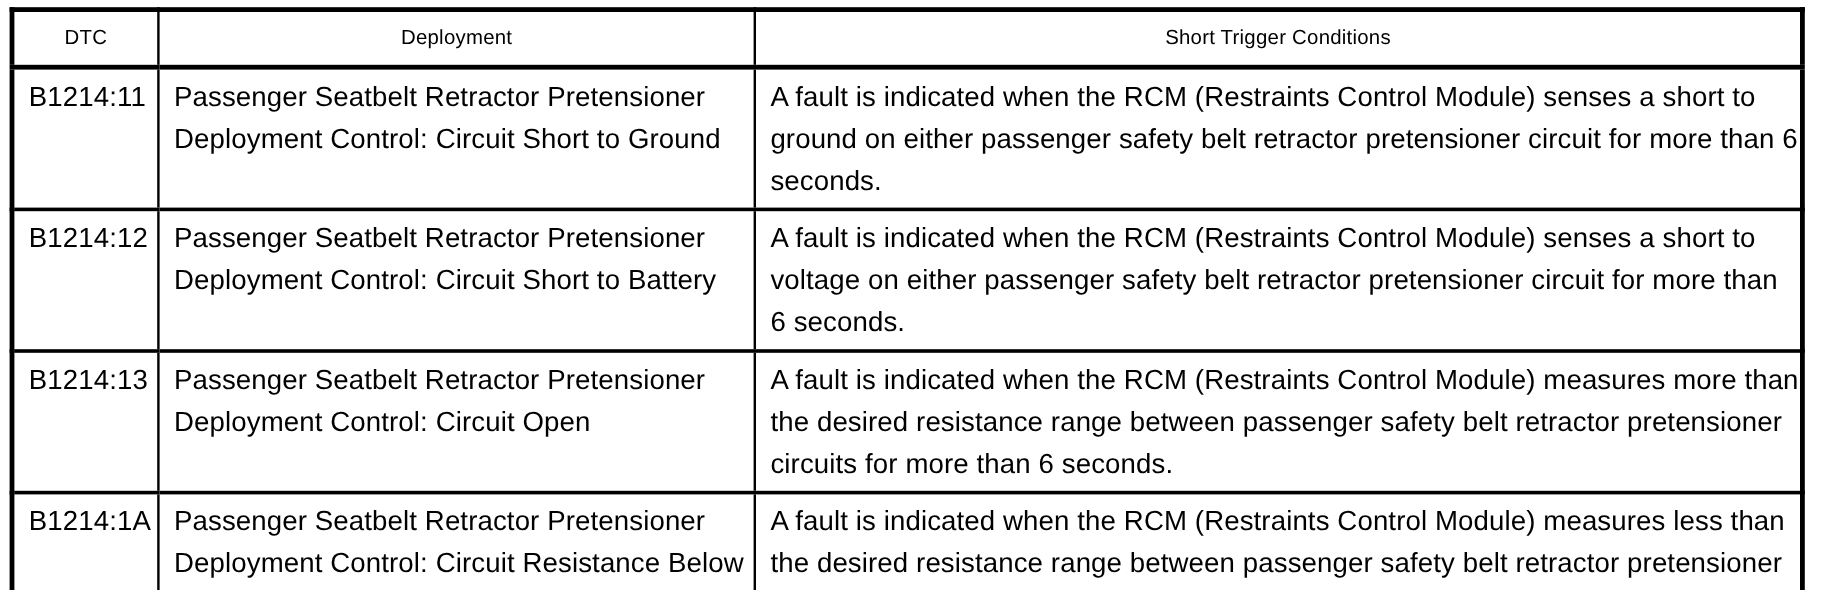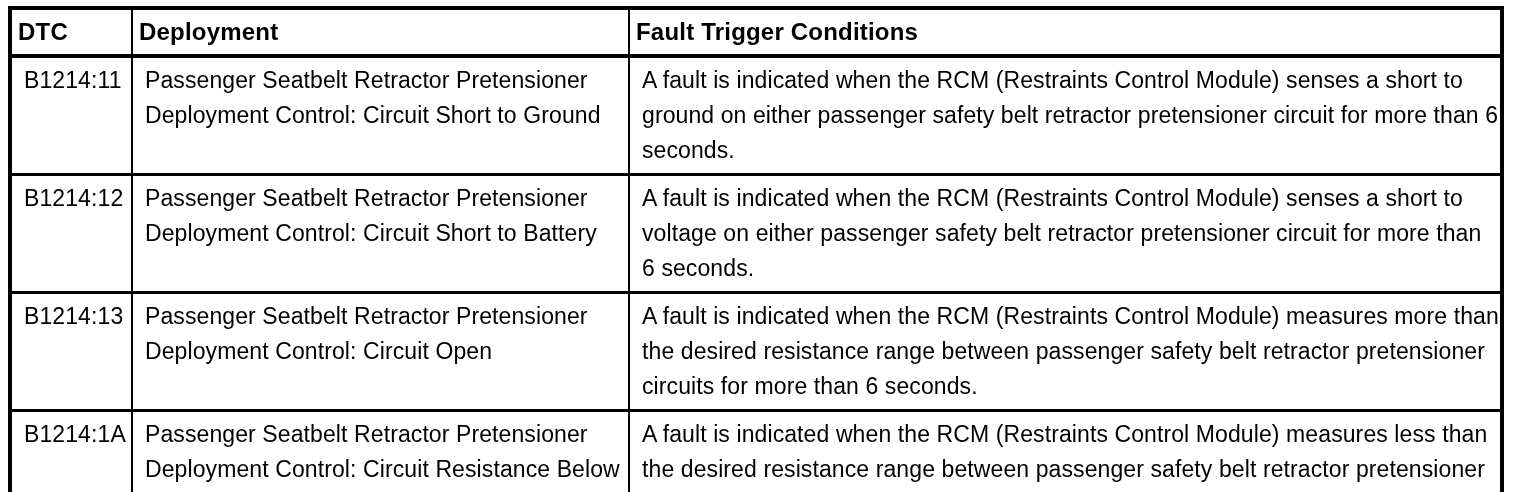--- a/index.html
+++ b/index.html
@@ -19,23 +19,23 @@
   }
   table.dtc-table {
     border-collapse: collapse;
     table-layout: fixed;
     background: #ffffff;
     border: 4px solid #000000;
   }
   table.dtc-table th {
     border: 2px solid #000000;
     border-bottom: 4px solid #000000;
-    font-weight: bold;
-    font-size: 24px;
-    text-align: left;
+    font-weight: normal;
+    font-size: 17px;
+    text-align: center;
     vertical-align: middle;
     height: 40px;
     padding: 2px 6px;
     letter-spacing: 0.2px;
   }
   table.dtc-table td {
     border: 2px solid #000000;
     border-top-width: 3px;
     border-bottom-width: 3px;
     vertical-align: top;
@@ -61,21 +61,21 @@
   <table class="dtc-table">
     <colgroup>
       <col class="col-dtc">
       <col class="col-desc">
       <col class="col-ftc">
     </colgroup>
     <thead>
       <tr>
         <th>DTC</th>
         <th>Deployment</th>
-        <th>Fault Trigger Conditions</th>
+        <th>Short Trigger Conditions</th>
       </tr>
     </thead>
     <tbody>
       <tr>
         <td class="dtc-cell">B1214:11</td>
         <td>Passenger Seatbelt Retractor Pretensioner Deployment Control: Circuit Short to Ground</td>
         <td>A fault is indicated when the RCM (Restraints Control Module) senses a short to ground on either passenger safety belt retractor pretensioner circuit for more than 6 seconds.</td>
       </tr>
       <tr>
         <td class="dtc-cell">B1214:12</td>

